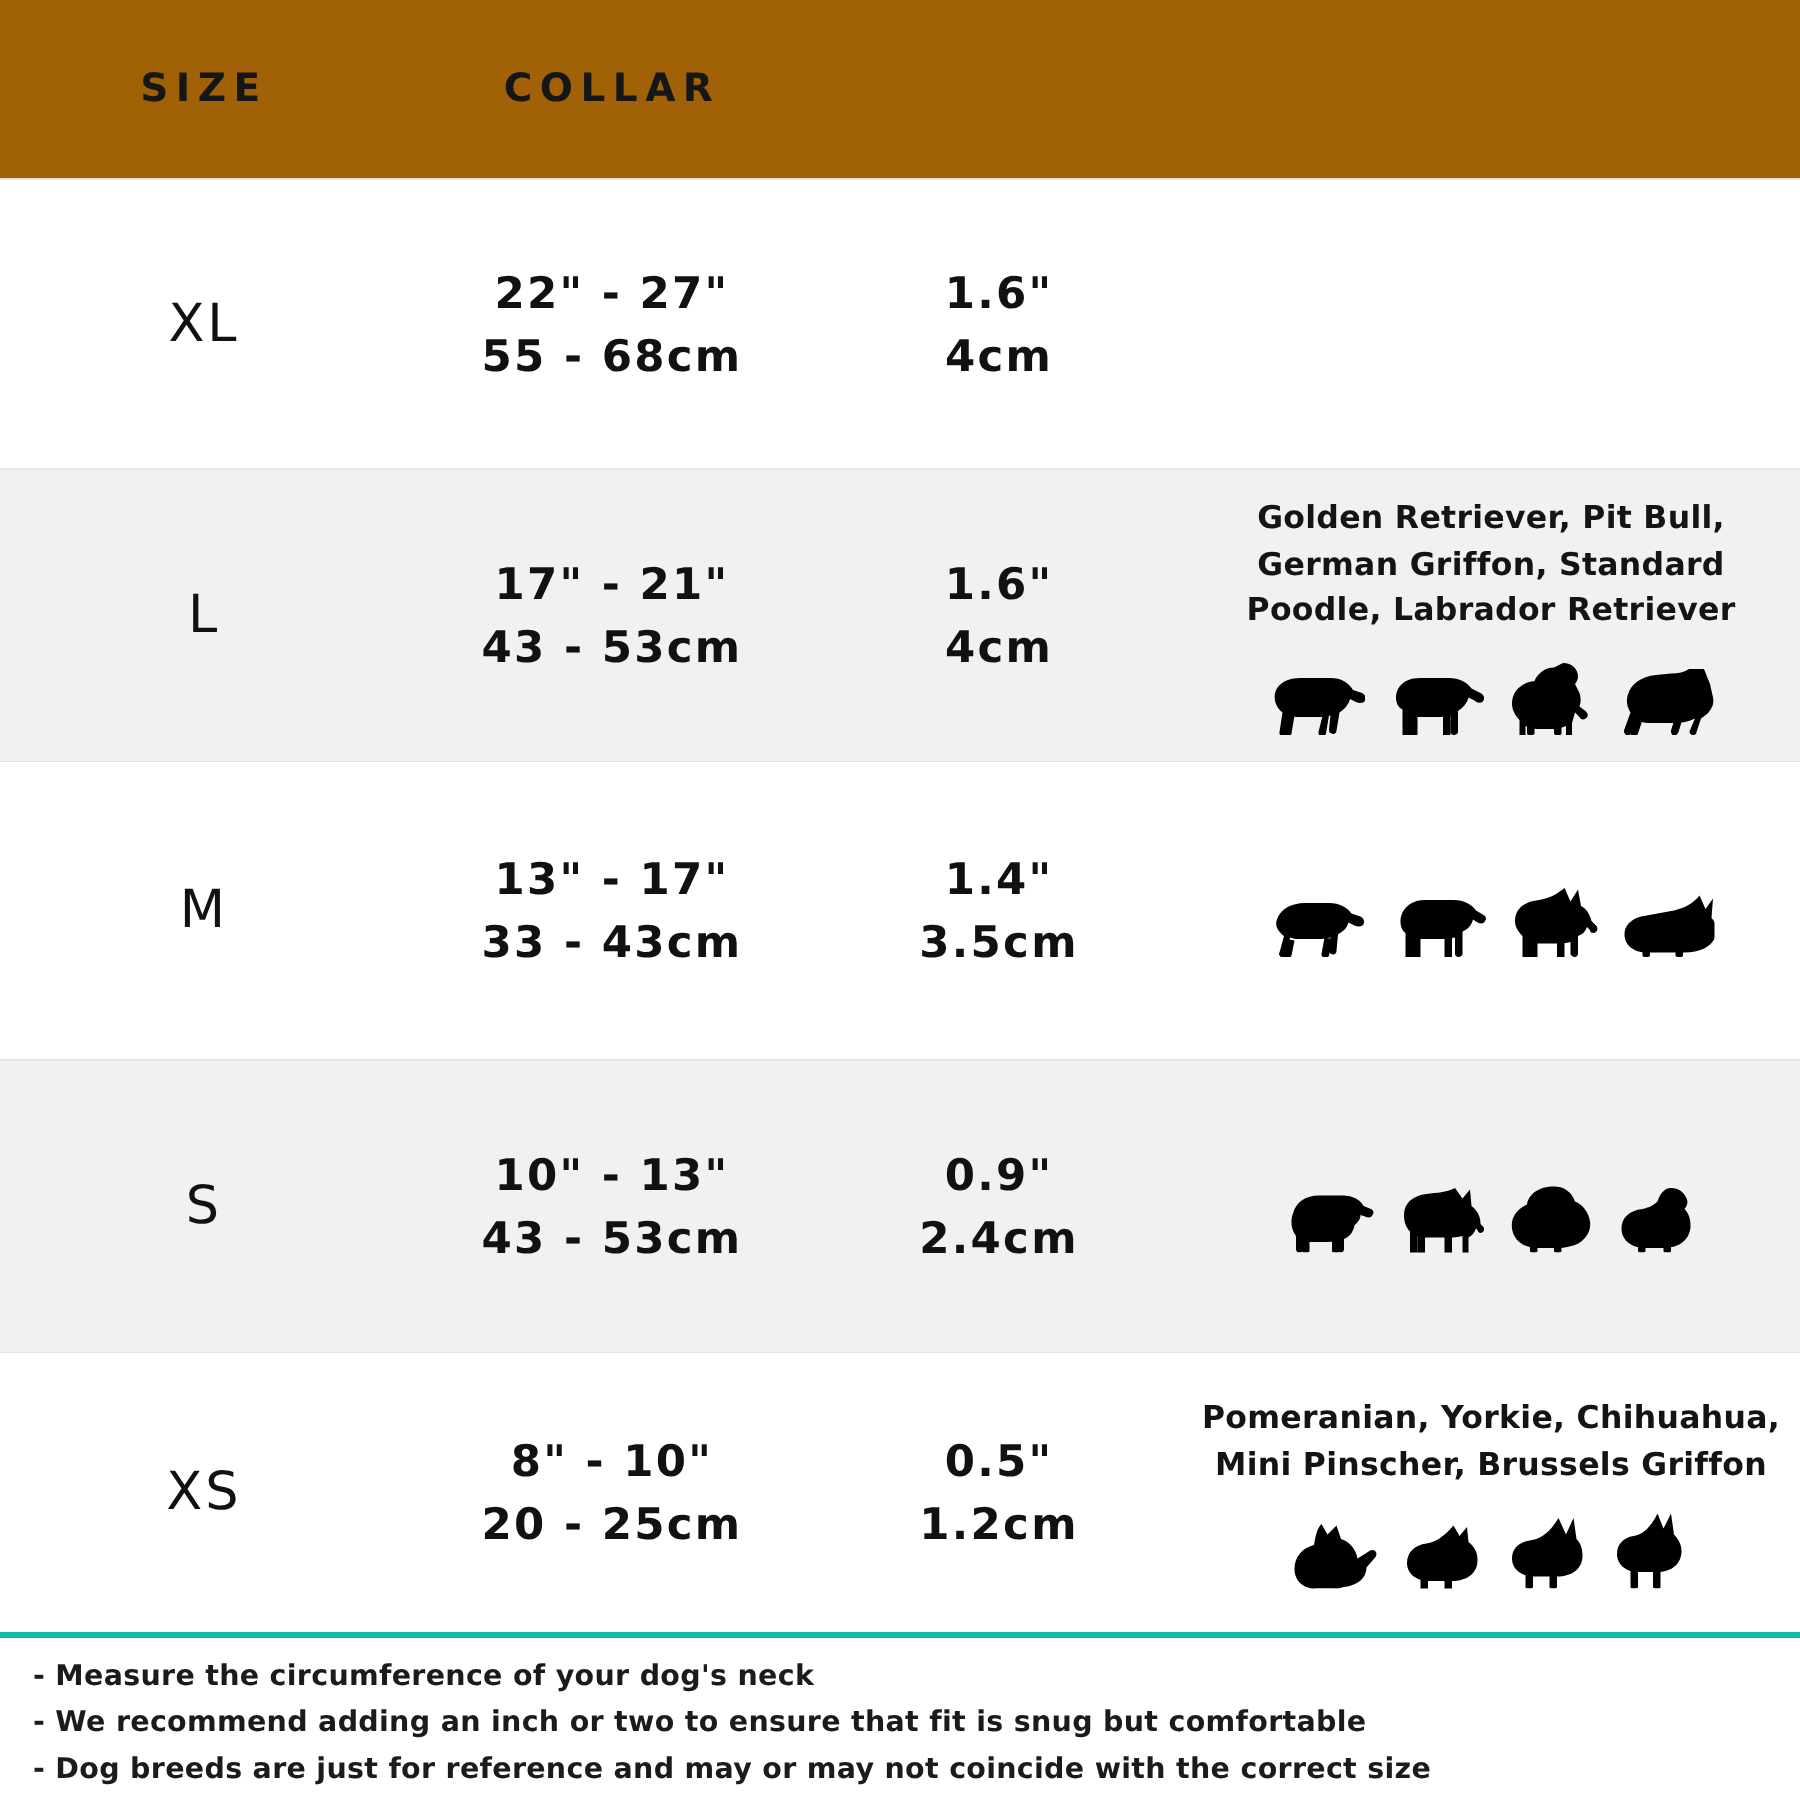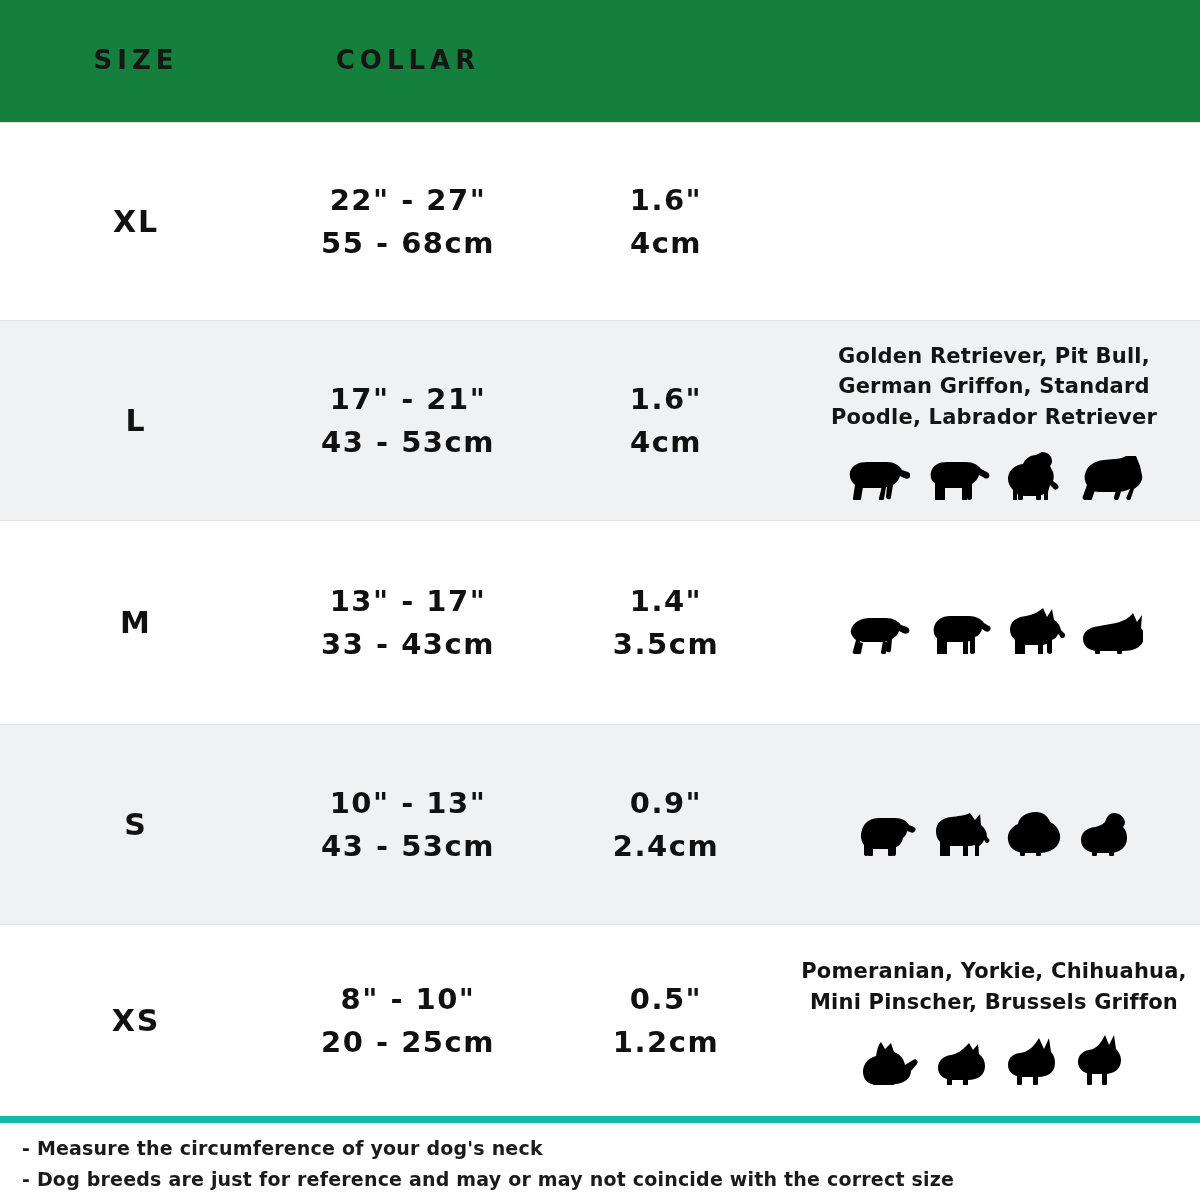--- a/index.html
+++ b/index.html
@@ -12,21 +12,21 @@
   }
   .sheet {
     width: 1200px; height: 1200px;
     display: flex; flex-direction: column;
     overflow: hidden;
   }
   
   .head-row {
     display: grid;
     grid-template-columns: 272px 272px 244px 412px;
-    background: #15803d;
+    background: #a16207;
     height: 122px;
     align-items: center;
   }
   .head-cell {
     text-align: center;
     font-weight: 700;
     font-size: 26px;
     letter-spacing: 5px;
     line-height: 1.35;
     color: #161616;
@@ -42,22 +42,22 @@
   .row.alt { background: #f0f1f2; }
   .row.plain { background: #ffffff; }
   .row-0 { height: 198px; }
   .row-1 { height: 200px; }
   .row-2 { height: 204px; }
   .row-3 { height: 200px; }
   .row-4 { height: 192px; }
 
   .cell { padding: 0 6px; text-align: center; }
   .size-label {
-    font-weight: 700;
-    font-size: 30px;
+    font-weight: 400;
+    font-size: 35px;
     letter-spacing: 2px;
     color: #111;
   }
   .measure {
     font-weight: 700;
     font-size: 29px;
     letter-spacing: 1.5px;
     line-height: 1.45;
     color: #111;
     white-space: pre-line;
@@ -81,21 +81,21 @@
   .silhouettes {
     display: flex;
     align-items: flex-end;
     justify-content: center;
     gap: 16px;
     height: 62px;
   }
   .silhouettes svg { display: block; }
   
   .notes {
-    border-top: 7px solid #14b8a6;
+    border-top: 4px solid #14b8a6;
     flex: 1;
     padding: 14px 22px 10px 22px;
     display: flex;
     flex-direction: column;
     justify-content: center;
     gap: 9px;
     background: #ffffff;
   }
   .note {
     font-size: 19px;
@@ -231,16 +231,17 @@
         <svg width="52" height="50" viewBox="0 0 52 50">
             <path fill="#000" d="M30 0l4 10 5-10 2 14c3 3 5 7 5 11 0 9-7 14-16 14H17C9 39 3 34 3 27c0-6 4-11 11-12 6-1 11-5 16-15z"></path>
             <path fill="#000" d="M27 37h5v12c0 1-1 1-2 1-2 0-3 0-3-1zM12 37h5v12c0 1-1 1-3 1-1 0-2 0-2-1z"></path>
           </svg>
       </div>
     </div>
   </div>
 
   <div class="notes">
     <div class="note">- Measure the circumference of your dog's neck</div>
+    <div class="note">- We recommend adding an inch or two to ensure that fit is snug but comfortable</div>
     <div class="note">- Dog breeds are just for reference and may or may not coincide with the correct size</div>
   </div>
 
 </div>
 
 </body></html>

